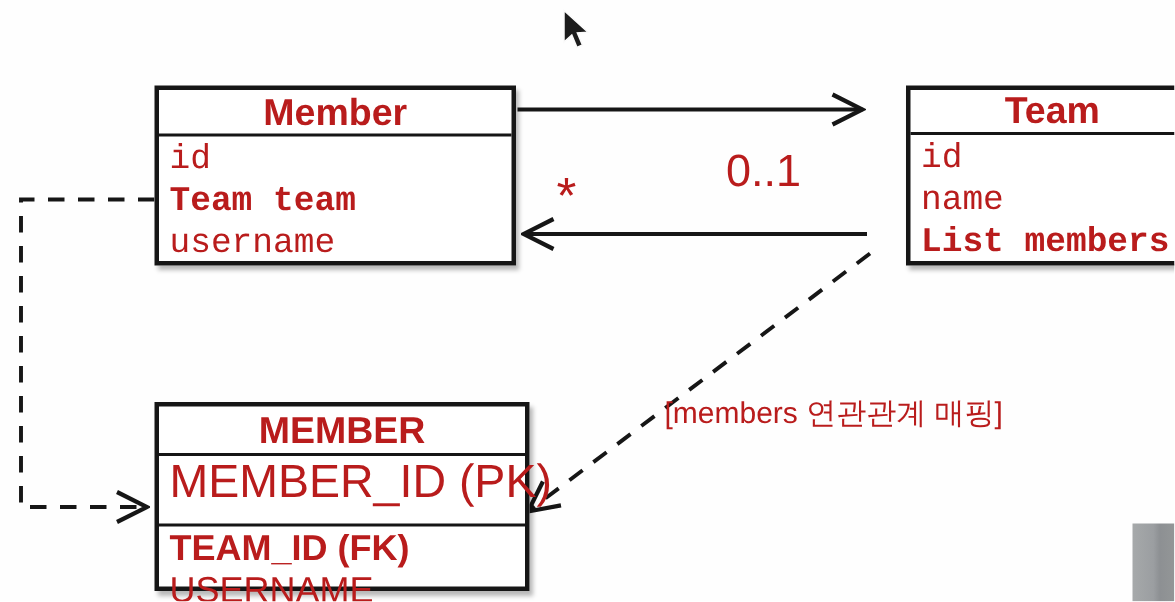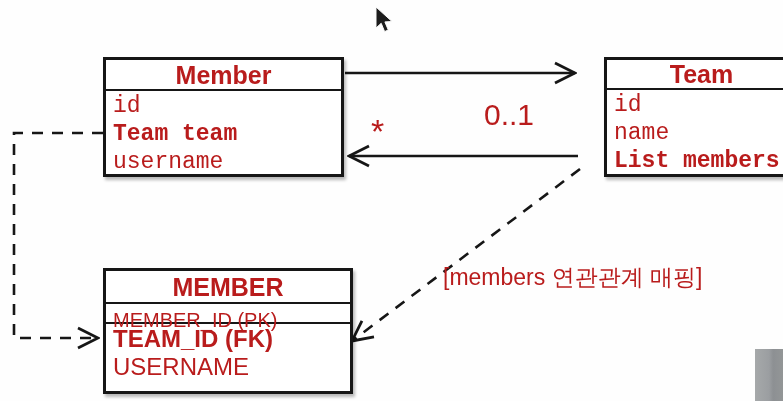--- a/index.html
+++ b/index.html
@@ -35,35 +35,35 @@
   #member-class .uml-title{height:31px;line-height:30px;font-size:25px;}
   #member-class .uml-field{font-size:23px;line-height:28px;}
 
   #team-class{left:604px;top:57px;width:195px;height:120px;}
   #team-class .uml-title{height:30px;line-height:29px;font-size:25px;}
   #team-class .uml-field{font-size:23px;line-height:28px;}
 
   #member-table{left:103px;top:268px;width:250px;height:126px;}
   #member-table .uml-title{height:33px;line-height:32px;font-size:25px;}
   #member-table .row-pk{
-    height:20px;line-height:33px;font-size:20px;
+    height:47px;line-height:33px;font-size:31px;
     border-bottom:2.5px solid #161616;box-sizing:border-box;
     padding-left:7px;white-space:nowrap;
   }
   #member-table .row-plain{
     font-size:24px;line-height:28px;padding-left:7px;white-space:nowrap;
   }
   #member-table .row-plain.first{padding-top:1px;}
 
   
   .float-label{position:absolute;white-space:nowrap;}
   #label-mult-01{left:484px;top:82px;font-size:30px;margin-top:16px;}
   #label-mult-star{left:371px;top:112px;font-size:34px;}
   #label-team-mapping{left:16px;top:214px;font-size:28px;}
-  #label-members-mapping{left:443px;top:262px;font-size:23px;}
+  #label-members-mapping{left:443px;top:262px;font-size:20px;}
 
   
   #corner-rect{
     position:absolute;left:755px;top:349px;width:28px;height:52px;
     background:linear-gradient(90deg,#a6a9aa 0%,#9b9ea1 50%,#8d9093 65%,#939697 100%);
   }
 
   
   #cursor{position:absolute;left:373px;top:6px;width:24px;height:30px;}
 </style>

